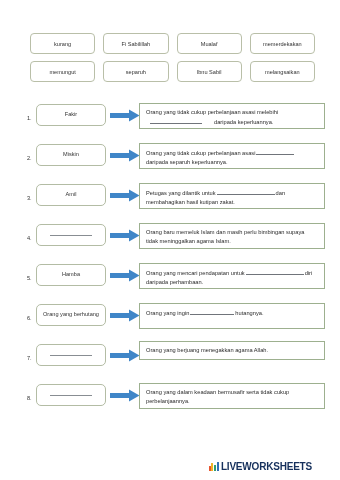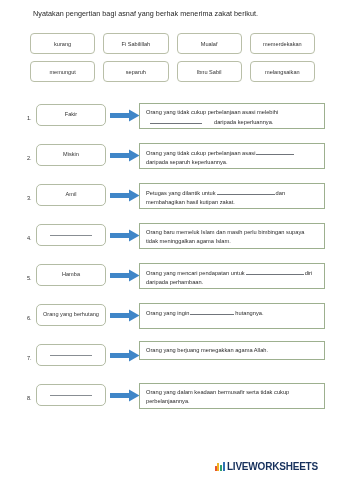--- a/index.html
+++ b/index.html
@@ -150,21 +150,21 @@
 
   
   .footer {
     position: absolute;
     left: 0;
     bottom: 8px;
     width: 340px;
     display: flex;
     align-items: center;
     justify-content: flex-end;
-    padding-right: 22px;
+    padding-right: 28px;
     box-sizing: border-box;
   }
   .logo {
     display: flex;
     align-items: center;
     gap: 2px;
   }
   .logo-mark {
     display: flex;
     align-items: flex-end;
@@ -186,21 +186,20 @@
     letter-spacing: -0.2px;
     color: #16305c;
     font-family: "Liberation Sans", sans-serif;
   }
 </style>
 </head>
 <body>
 
 <div class="sheet">
 
-  <div class="title">Nyatakan pengertian bagi asnaf yang berhak menerima zakat berikut.</div>
 
   <div class="wordbank">
     <div class="word-chip">kurang</div>
     <div class="word-chip">Fi Sabilillah</div>
     <div class="word-chip">Mualaf</div>
     <div class="word-chip">memerdekakan</div>
     <div class="word-chip">memungut</div>
     <div class="word-chip">separuh</div>
     <div class="word-chip">Ibnu Sabil</div>
     <div class="word-chip">melangsaikan</div>

